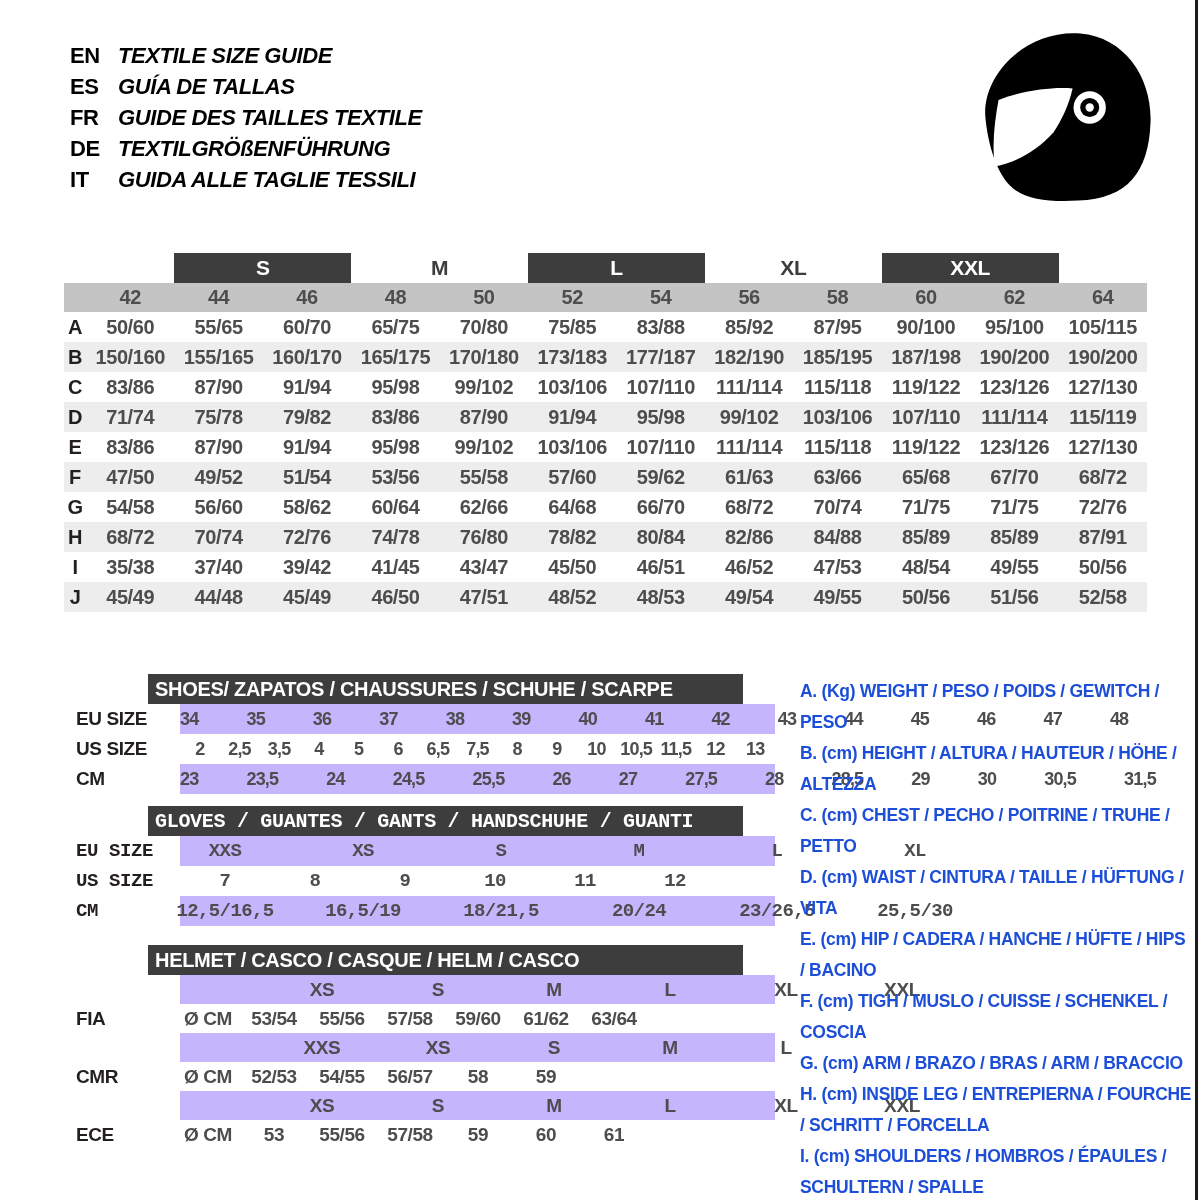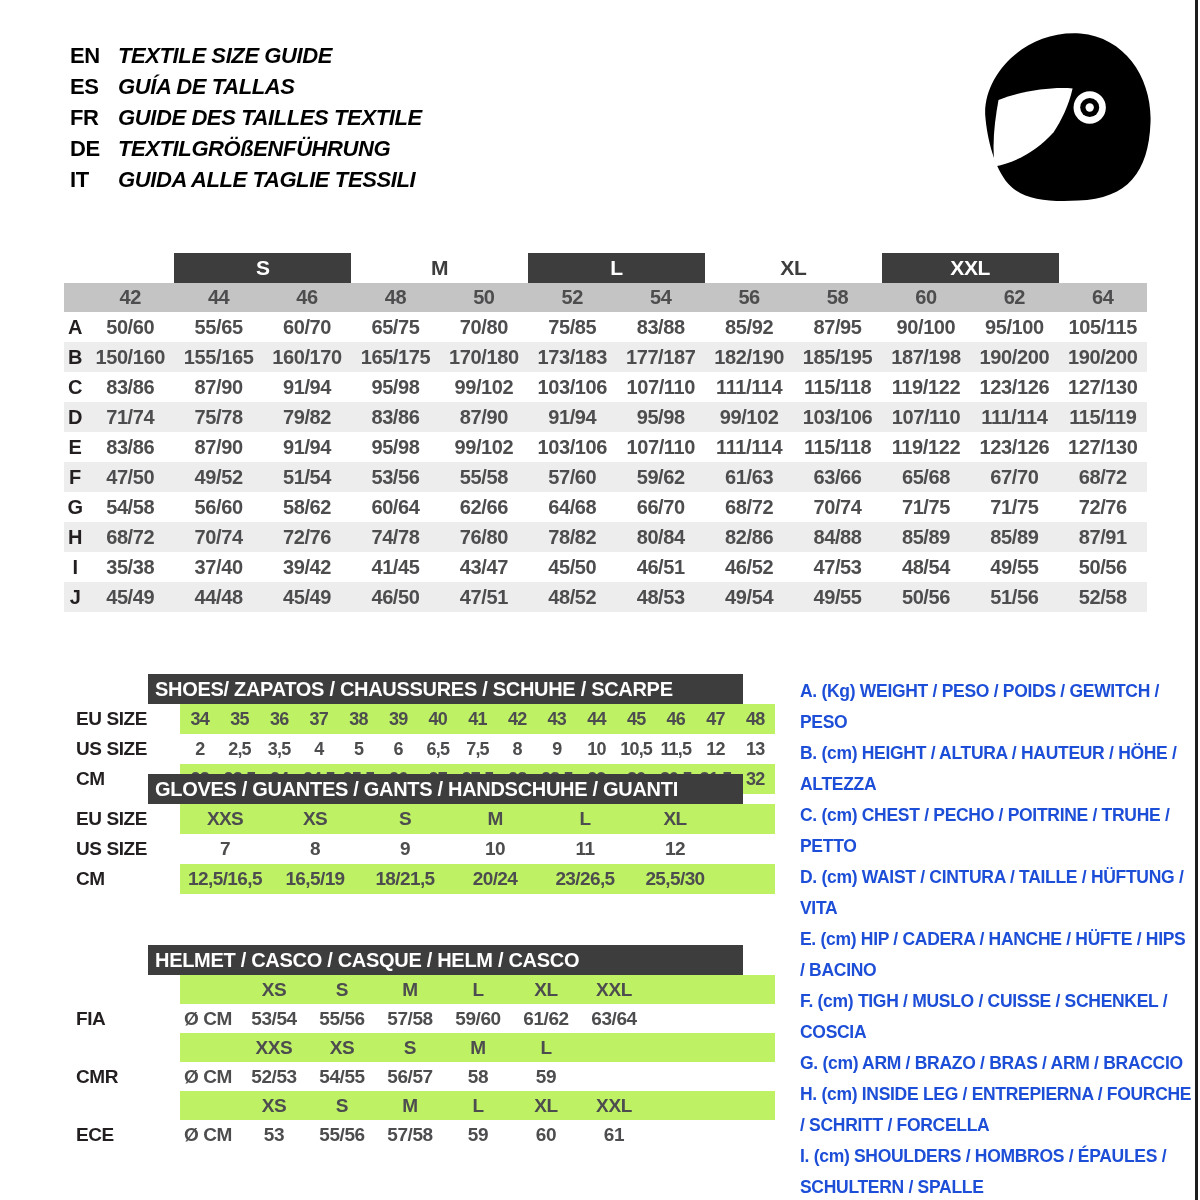--- a/index.html
+++ b/index.html
@@ -46,27 +46,27 @@
     margin-left:84px; width:595px; height:30px; background:#3d3d3d; color:#fff;
     display:flex; align-items:center; padding-left:7px; font-size:20px; letter-spacing:-0.3px;
     white-space:nowrap;
   }
   .srow, .hrow { position:relative; height:30px; }
   .rlabel {
     position:absolute; left:12px; top:0; height:100%; display:flex; align-items:center;
     color:#231f20; font-size:19px; white-space:nowrap;
   }
   .cells, .hcells { margin-left:116px; width:595px; height:100%; display:grid; }
-  .shaded { background:#bef264; }
+  .shaded { background:#c4b5fd;gap:48px; }
   .n15 { grid-template-columns:repeat(15,1fr); }
   .n6  { grid-template-columns:repeat(6,90px) 1fr; }
   .shoes-sec .cell { font-size:18px; letter-spacing:-0.8px; }
   .gloves-sec .cell { font-size:19px; letter-spacing:-0.6px; }
   .shoes-sec { top:674px; }
-  .gloves-sec { top:774px; }
+  .gloves-sec { top:806px;font-family:Liberation Mono, monospace; }
   .helmet-sec { top:945px; }
   .helmet-sec .hrow { height:29px; }
   .hcells { grid-template-columns:60px repeat(6,68px) 1fr; }
   .hcells .cell { font-size:19px; }
   .hcells .lead { color:#4d4d4f; justify-content:flex-start; padding-left:4px; }
 
   
   .legend { position:absolute; left:800px; top:676px; width:392px; }
   .legend-item { font-size:17.5px; line-height:31px; color:#1d4ed8; letter-spacing:-0.3px; }
 </style>

